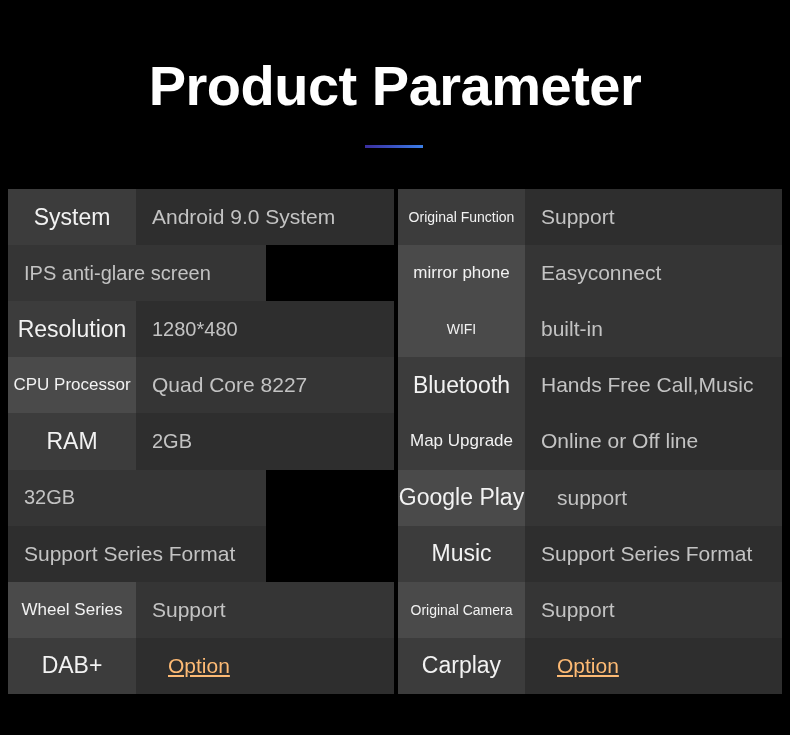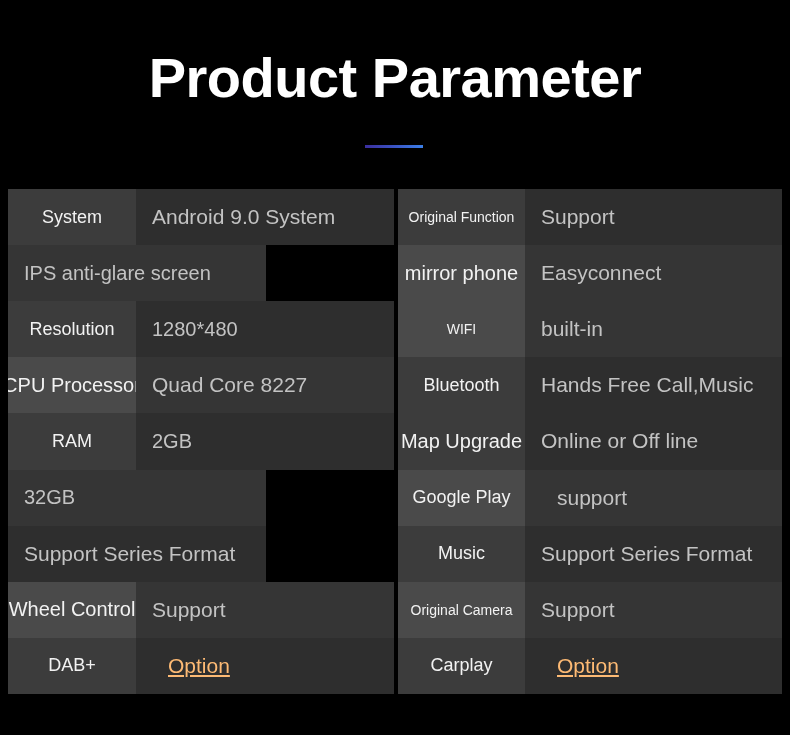--- a/index.html
+++ b/index.html
@@ -27,21 +27,21 @@
   .header {
     position: absolute;
     left: 0;
     top: 0;
     width: 790px;
     height: 189px;
   }
   .page-title {
     position: absolute;
     left: 0;
-    top: 44px;
+    top: 52px;
     width: 790px;
     text-align: center;
     color: #ffffff;
     font-family: "Liberation Sans Narrow", "Liberation Sans", "DejaVu Sans", sans-serif;
     font-size: 56px;
     font-weight: bold;
     letter-spacing: -0.5px;
     line-height: 68px;
     white-space: nowrap;
   }
@@ -90,21 +90,21 @@
   .cell-value {
     display: flex;
     align-items: center;
     overflow: hidden;
     box-sizing: border-box;
   }
 
   .cell-label {
     justify-content: center;
     color: #f2f2f2;
-    font-size: 18px;
+    font-size: 23px;
     white-space: nowrap;
     text-align: center;
   }
   .cell-value {
     justify-content: flex-start;
     color: #c3c3c3;
     font-size: 21px;
     white-space: nowrap;
     padding-left: 16px;
   }
@@ -115,21 +115,21 @@
   .table-right .cell-label { width: 127px; }
   .table-right .cell-value { width: 257px; }
 
   
   .spec-row.row-a .cell-label { background: #3c3c3c; }
   .spec-row.row-a .cell-value { background: #2e2e2e; }
   .spec-row.row-b .cell-label { background: #4a4a4a; }
   .spec-row.row-b .cell-value { background: #353535; }
 
   
-  .cell-label.sz-sm  { font-size: 20px; }
+  .cell-label.sz-sm  { font-size: 17px; }
   .cell-label.sz-xs  { font-size: 14px; }
   .cell-value.sz-sm  { font-size: 20px; }
 
   
   .cell-value.dim { color: #fdba74; text-decoration: underline; }
   .cell-value.indent { padding-left: 32px; }
 </style>
 </head>
 <body>
 
@@ -170,21 +170,21 @@
 
       <div class="spec-row row-b">
         <div class="cell-value sz-sm">32GB</div>
       </div>
 
       <div class="spec-row row-a">
         <div class="cell-value">Support Series Format</div>
       </div>
 
       <div class="spec-row row-b">
-        <div class="cell-label sz-sm">Wheel Control</div>
+        <div class="cell-label sz-sm">Wheel Series</div>
         <div class="cell-value">Support</div>
       </div>
 
       <div class="spec-row row-a">
         <div class="cell-label">DAB+</div>
         <div class="cell-value dim indent">Option</div>
       </div>
 
     </div>
 

